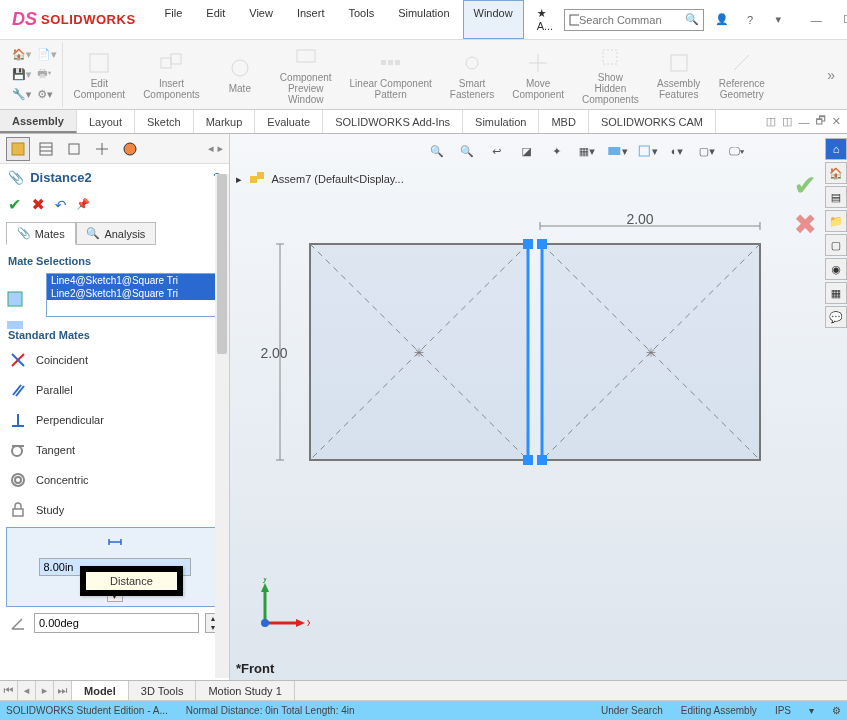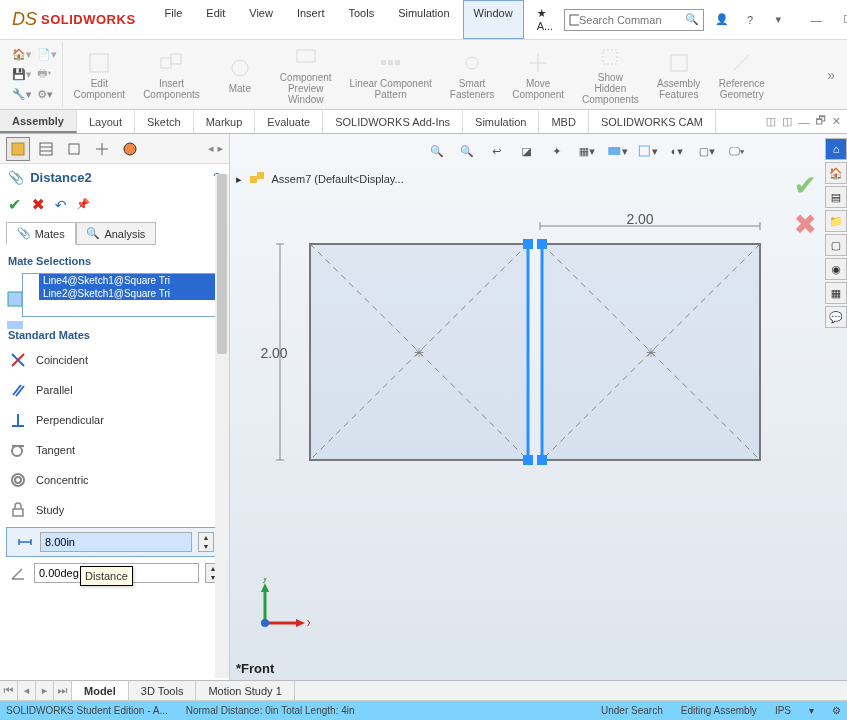--- a/index.html
+++ b/index.html
@@ -1,21 +1,21 @@
 <!DOCTYPE html>
 <html><head>
 <meta charset="utf-8">
 <style>
 * { margin: 0; padding: 0; box-sizing: border-box; font-family: "Segoe UI", Tahoma, sans-serif; }
 body { width: 847px; height: 720px; background: #fff; overflow: hidden; font-size: 11px; color: #333; position: relative; }
 
 
 .titlebar { height: 40px; display: flex; align-items: center; padding: 0 4px; background: #fff; border-bottom: 1px solid #ddd; }
 .logo { display: flex; align-items: center; gap: 4px; padding: 0 8px; }
-.logo-icon { color: #a16207; font-weight: normal; font-size: 18px; font-style: italic; }
+.logo-icon { color: #ec4899; font-weight: bold; font-size: 18px; font-style: italic; }
 .logo-text { font-weight: bold; color: #d9261c; font-size: 13px; letter-spacing: 0.5px; }
 .menubar { display: flex; gap: 2px; margin-left: 10px; }
 .menu-item { padding: 6px 10px; cursor: pointer; border: 1px solid transparent; }
 .menu-item.active { border: 1px solid #7aa7d8; background: #e8f0fa; }
 .titlebar-right { margin-left: auto; display: flex; align-items: center; gap: 8px; }
 .search-box { display: flex; align-items: center; border: 1px solid #999; padding: 2px 4px; width: 140px; height: 22px; }
 .search-box input { border: none; outline: none; width: 100%; font-size: 11px; }
 .win-controls { display: flex; gap: 12px; margin-left: 10px; margin-right: 6px; }
 .win-btn { width: 20px; height: 20px; display: flex; align-items: center; justify-content: center; cursor: pointer; color: #666;}
 
@@ -41,30 +41,30 @@
 .panel-tab-icon { width: 24px; height: 24px; display: flex; align-items: center; justify-content: center; border: 1px solid transparent; cursor: pointer; }
 .panel-tab-icon.active { border: 1px solid #888; background: #e8e8e8; }
 .panel-header { padding: 6px 8px; display: flex; align-items: center; gap: 6px; font-size: 13px; font-weight: 600; color: #2a5a8a; }
 .panel-header .help { margin-left: auto; color: #3a6fa8; font-weight: bold; cursor: pointer; }
 .panel-actions { padding: 4px 8px 8px; display: flex; gap: 10px; align-items: center; }
 .mates-tabs { display: flex; padding: 0 6px 4px; gap: 0; }
 .mates-tab { display: flex; align-items: center; gap: 4px; padding: 4px 10px; border: 1px solid #bbb; background: #f2f2f2; cursor: pointer; font-size: 11px; }
 .mates-tab.active { background: #fff; border-bottom: 1px solid #fff; }
 .section-header { display: flex; justify-content: space-between; align-items: center; padding: 6px 8px 4px; font-size: 11px; font-weight: 600; color: #2a5a8a; }
 .section-header .chev { color: #666; cursor: pointer; }
-.selection-box { margin: 2px 8px 6px 22px; border: 1px solid #7aa7d8; background: #fff; min-height: 44px; position: relative; padding-left: 16px; }
+.selection-box { margin: 2px 8px 6px 46px; border: 1px solid #7aa7d8; background: #fff; min-height: 44px; position: relative; }
 .selection-item { background: #2a6ad0; color: #fff; padding: 1px 4px; font-size: 10px; white-space: nowrap; overflow: hidden; text-overflow: ellipsis; }
 .selection-side-icons { position: absolute; left: 6px; top: 316px; display: flex; flex-direction: column; gap: 6px; }
 .mate-row { display: flex; align-items: center; gap: 8px; padding: 5px 8px; cursor: pointer; font-size: 11px; color: #333; }
 .mate-icon { width: 20px; height: 20px; display: flex; align-items: center; justify-content: center; }
 .input-row { display: flex; align-items: center; gap: 6px; padding: 4px 8px; }
 .input-row input { flex: 1; border: 1px solid #aaa; padding: 2px 4px; font-size: 11px; height: 20px; }
 .spin { display: flex; flex-direction: column; border: 1px solid #aaa; }
 .spin div { width: 14px; height: 9px; display: flex; align-items: center; justify-content: center; font-size: 7px; background: #f0f0f0; cursor: pointer; }
-.tooltip-badge { position: absolute; left: 80px; top: 565px; background: #fffde7; border: 1px solid #000000; padding: 3px 4px; font-size: 11px; box-shadow: 1px 1px 3px rgba(0,0,0,0.2); }
+.tooltip-badge { position: absolute; left: 80px; top: 565px; background: #fffde7; border: 6px solid #000000; padding: 3px 24px; font-size: 11px; box-shadow: 1px 1px 3px rgba(0,0,0,0.2); }
 
 
 .canvas-wrap { flex: 1; position: relative; background: linear-gradient(#f5f7fa, #dde5ed); overflow: hidden; }
 .canvas-toolbar { position: absolute; top: 6px; left: 50%; transform: translateX(-35%); display: flex; gap: 8px; align-items: center; }
 .canvas-tool { width: 22px; height: 22px; display: flex; align-items: center; justify-content: center; cursor: pointer; color: #555; }
 .breadcrumb-bar { position: absolute; top: 36px; left: 6px; display: flex; align-items: center; gap: 6px; font-size: 11px; color: #333; }
 .sketch-svg { position: absolute; top: 80px; left: 20px; }
 .right-sidebar { position: absolute; right: 0; top: 0; width: 24px; display: flex; flex-direction: column; gap: 2px; padding: 4px 2px; }
 .rs-btn { width: 22px; height: 22px; border: 1px solid #bbb; background: #f0f0f0; display: flex; align-items: center; justify-content: center; cursor: pointer; }
 .check-x { position: absolute; top: 35px; right: 30px; display: flex; flex-direction: column; gap: 6px; }
@@ -360,21 +360,21 @@
           <svg width="18" height="18">
             <rect x="4" y="8" width="10" height="7" fill="none" stroke="#888" stroke-width="1.5"></rect>
             <path d="M6 8V5a3 3 0 016 0v3" fill="none" stroke="#888" stroke-width="1.5"></path>
           </svg>
         </span>
       <span>Study</span>
     </div>
 
     <div class="tooltip-badge" style="top:432px;">Distance</div>
 
-    <div class="input-row" style="background:#e8f0fa;border:1px solid #7aa7d8;margin:2px 6px;">
+    <div class="input-row" style="background:#e8f0fa;border:1px solid #7aa7d8;margin:2px 6px;flex-direction:column;">
       <span class="mate-icon">
           <svg width="18" height="18">
             <path d="M3 9h12M3 6v6M15 6v6" stroke="#2a6ad0" stroke-width="1.5"></path>
           </svg>
         </span>
       <input style="background: rgb(207, 228, 255);" value="8.00in">
       <div class="spin">
           <div>▲</div>
           <div>▼</div>
         </div>

